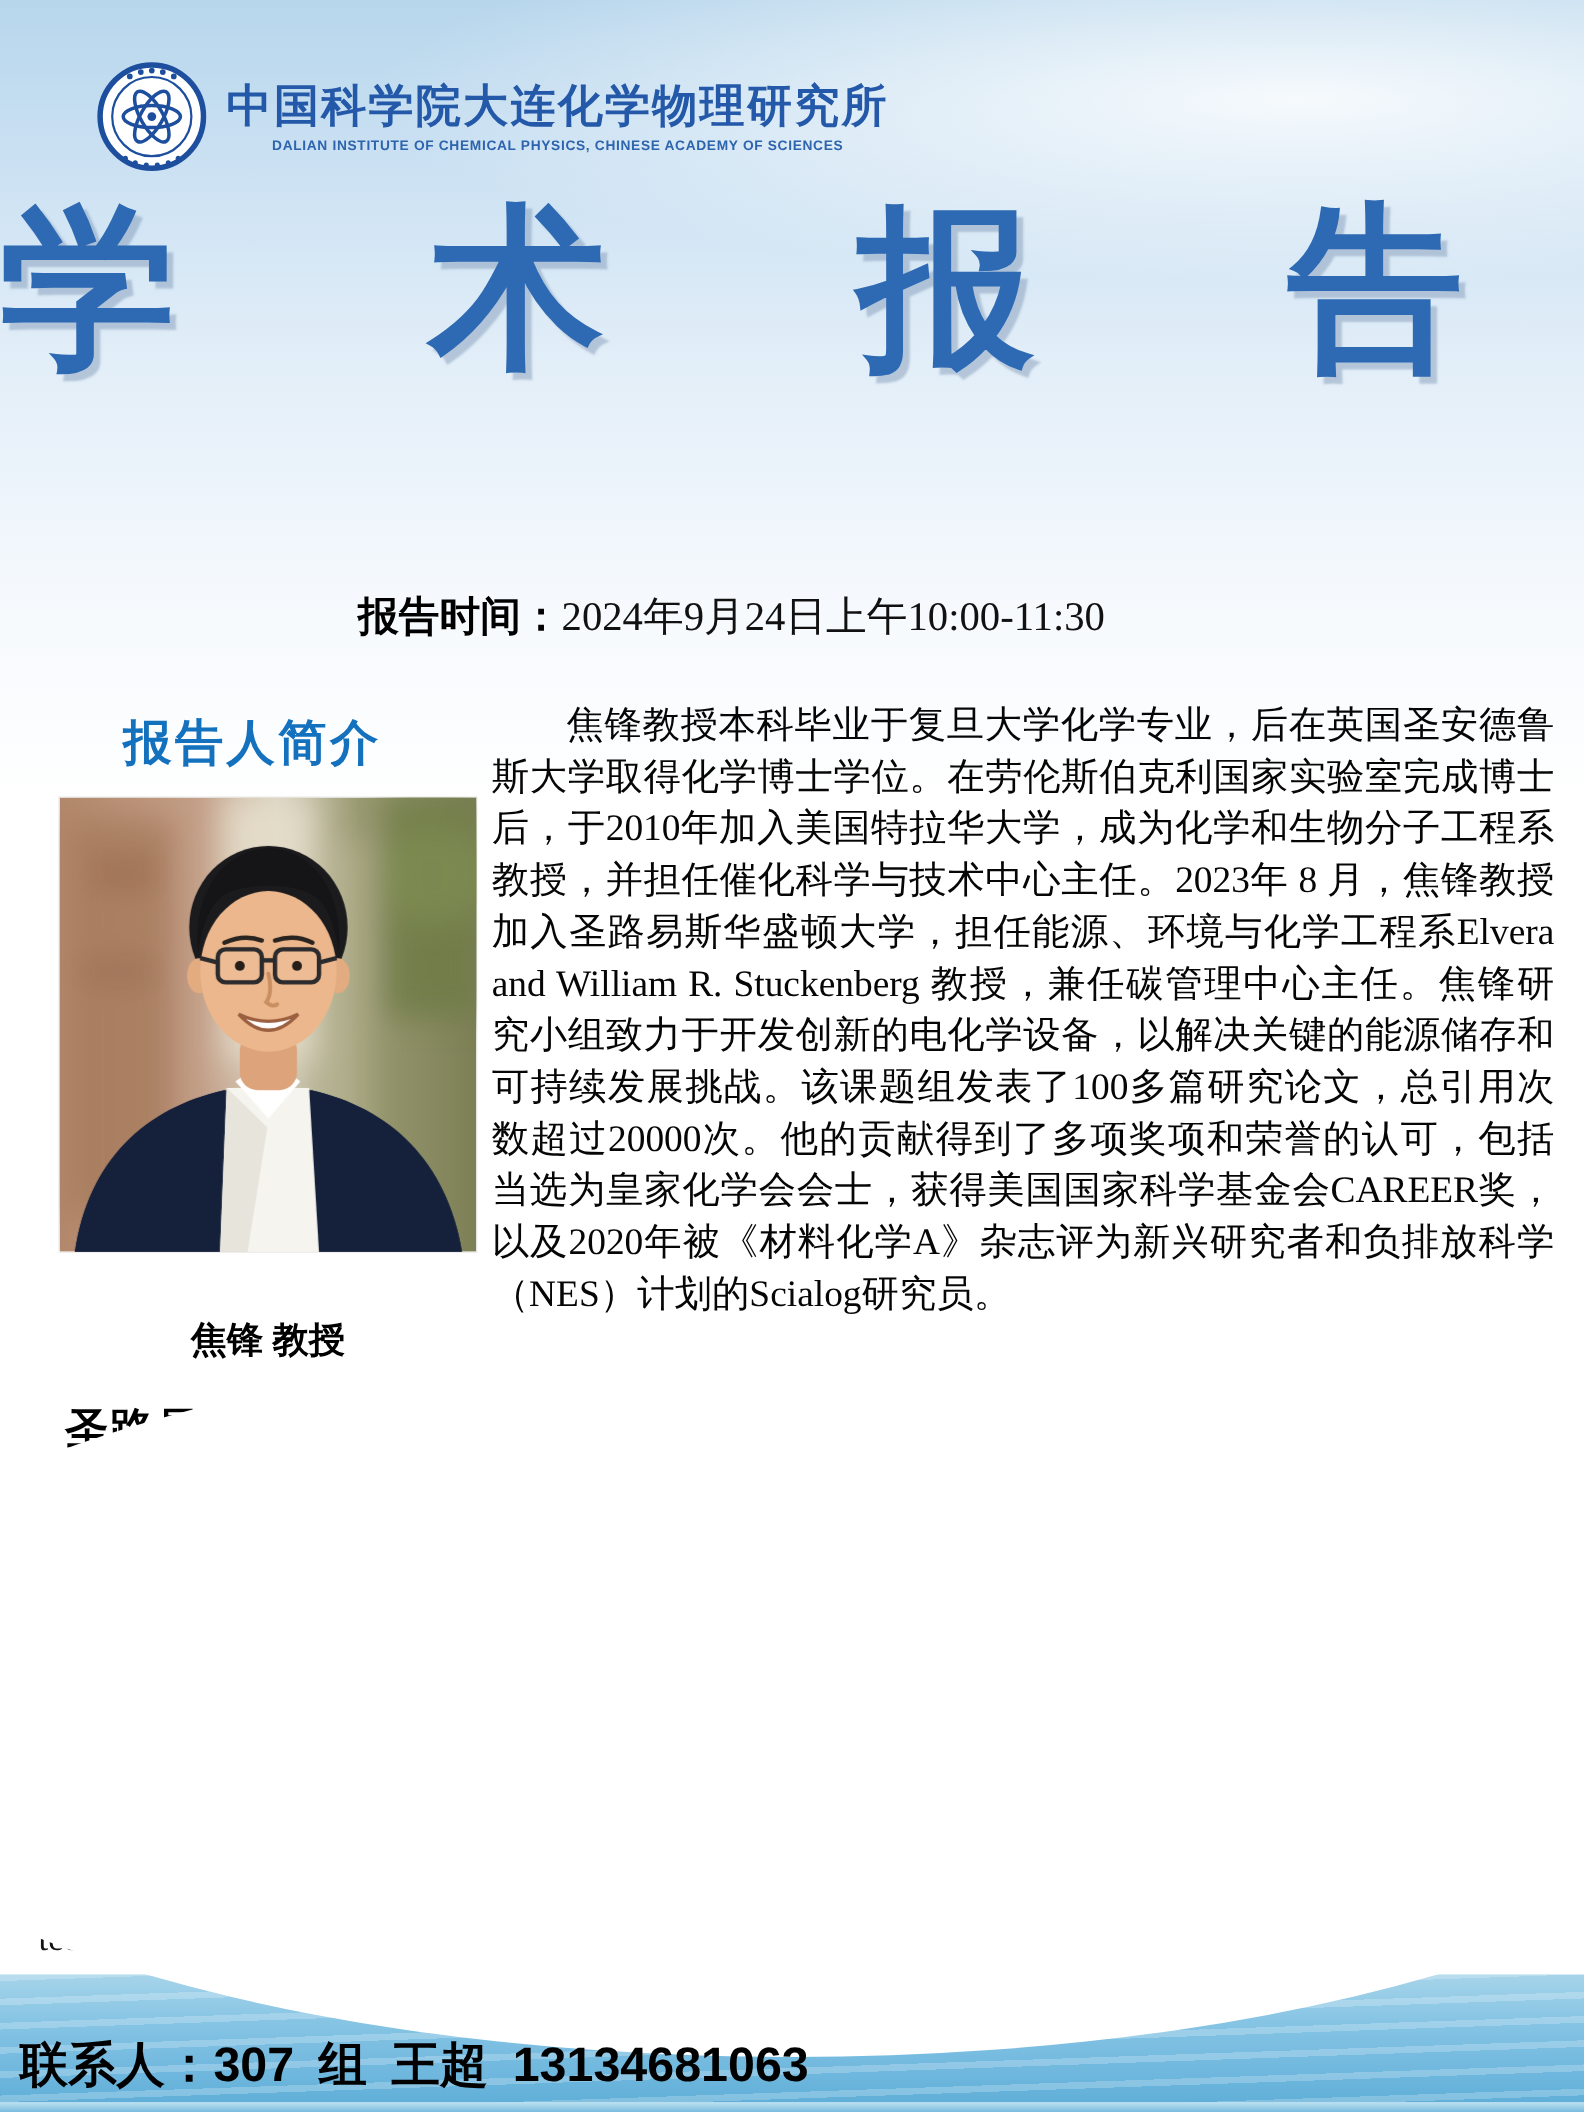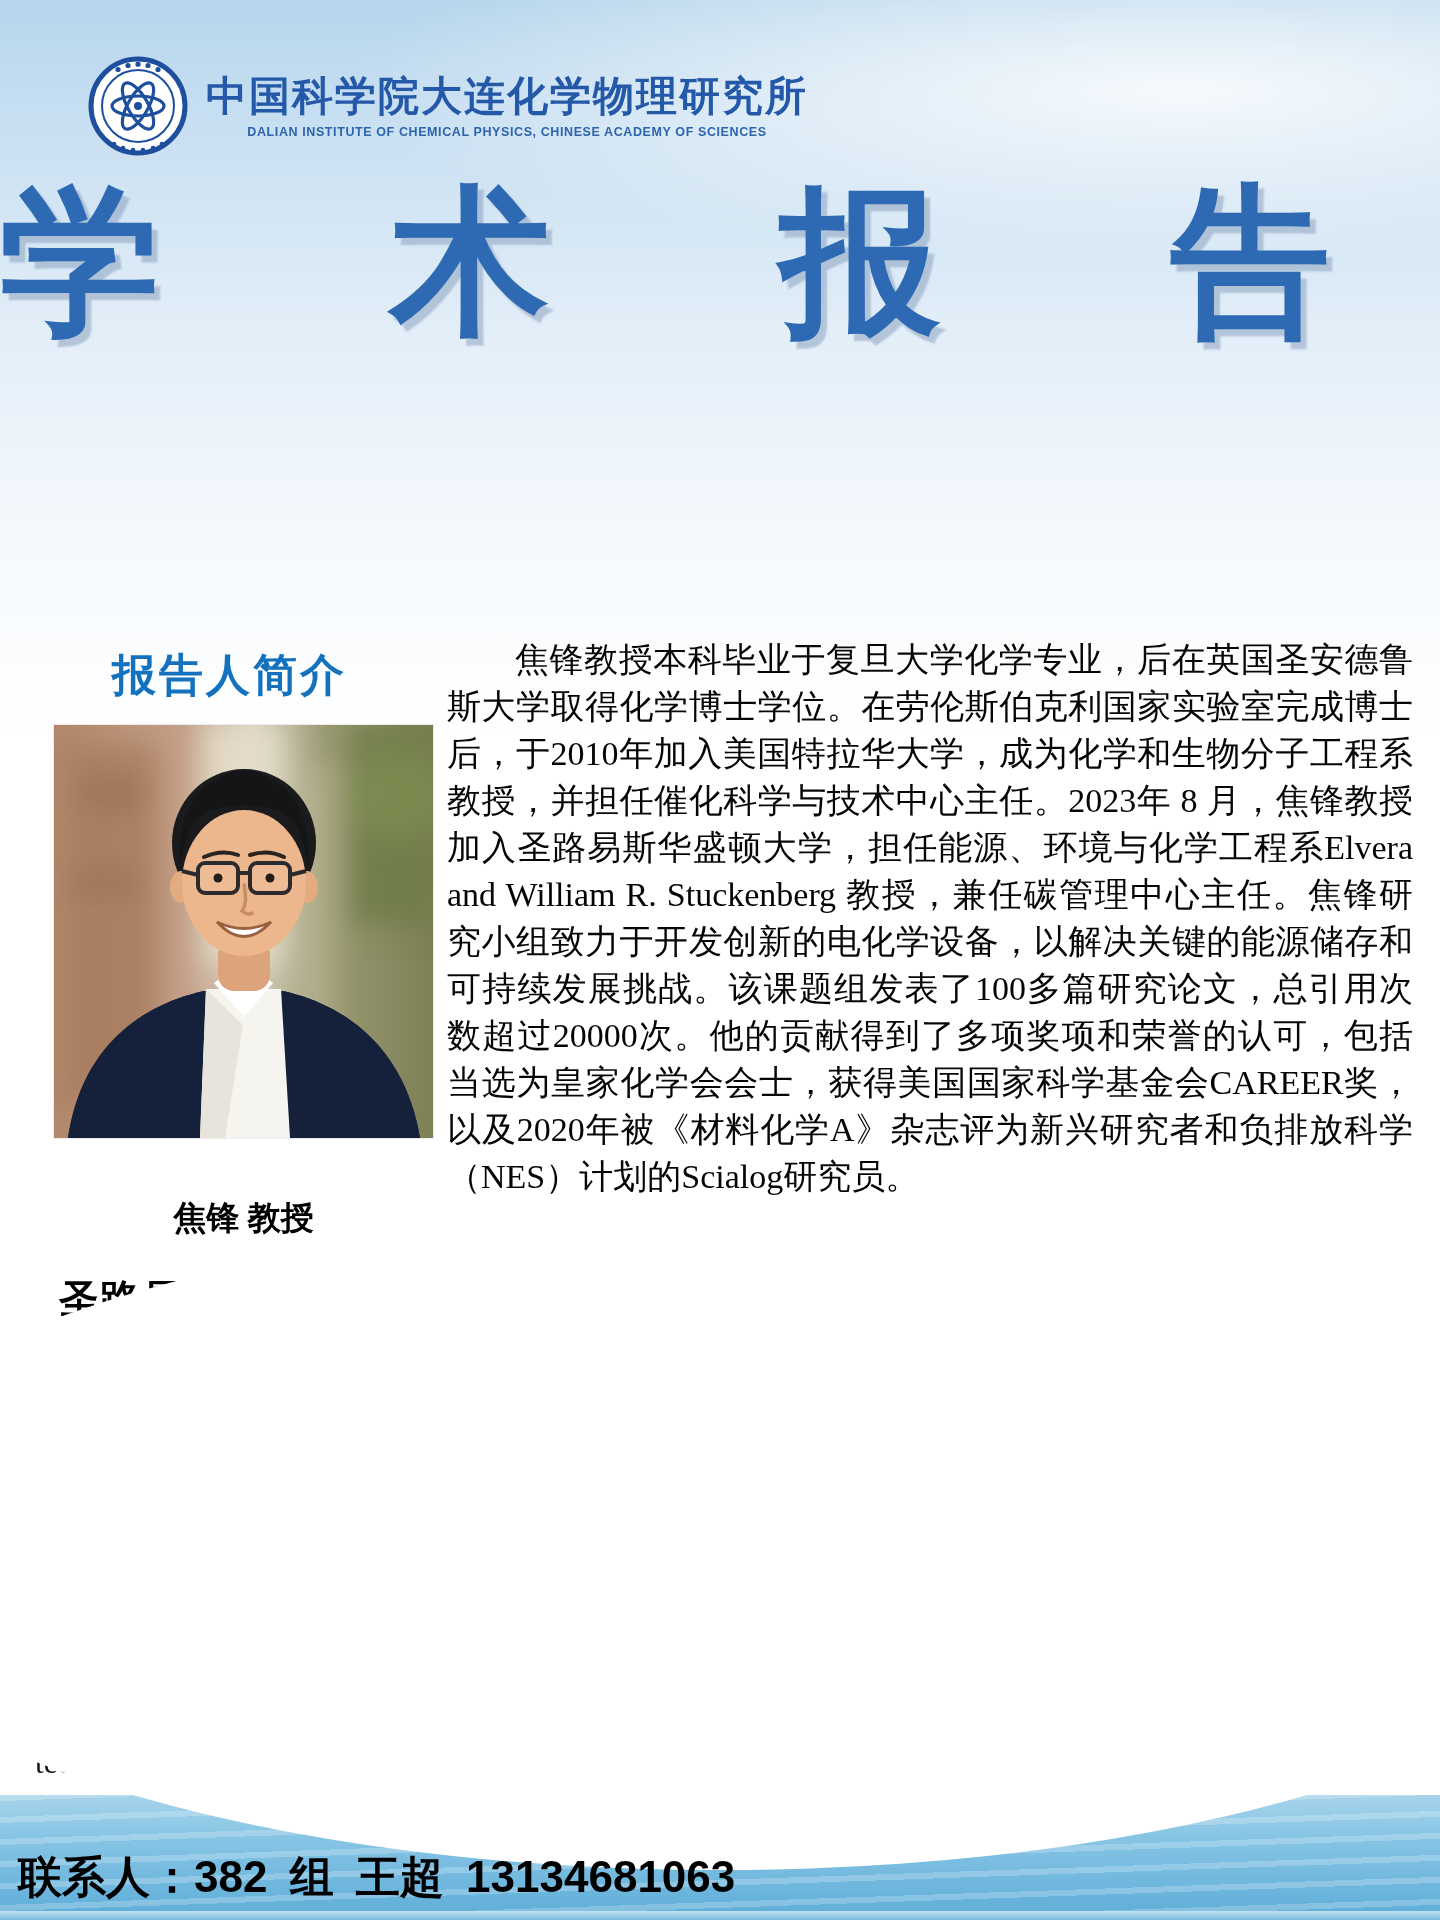--- a/index.html
+++ b/index.html
@@ -97,20 +97,21 @@
     </div>
     <div>
       <div class="org-cn">中国科学院大连化学物理研究所</div>
       <div class="org-en">DALIAN INSTITUTE OF CHEMICAL PHYSICS, CHINESE ACADEMY OF SCIENCES</div>
     </div>
   </div>
 
   <div class="banner">学 术 报 告</div>
 
 
+  <div class="meta meta-time"><span class="lbl">报告时间：</span><span class="val">2024年9月24日上午10:00-11:30</span></div>
 
   <div class="sec-head sec-speaker">报告人简介</div>
 
   <div class="photo">
     <svg viewBox="0 0 379 413" preserveAspectRatio="none" aria-hidden="true">
       <defs>
         <filter id="blur1" x="-20%" y="-20%" width="140%" height="140%">
             <feGaussianBlur stdDeviation="14"></feGaussianBlur>
           </filter>
         <linearGradient id="bgGrad" x1="0" y1="0" x2="1" y2="0">
@@ -177,15 +178,15 @@
 
   <div class="bio">焦锋教授本科毕业于复旦大学化学专业，后在英国圣安德鲁斯大学取得化学博士学位。在劳伦斯伯克利国家实验室完成博士后，于2010年加入美国特拉华大学，成为化学和生物分子工程系教授，并担任催化科学与技术中心主任。2023年 8 月，焦锋教授加入圣路易斯华盛顿大学，担任能源、环境与化学工程系Elvera and William R. Stuckenberg 教授，兼任碳管理中心主任。焦锋研究小组致力于开发创新的电化学设备，以解决关键的能源储存和可持续发展挑战。该课题组发表了100多篇研究论文，总引用次数超过20000次。他的贡献得到了多项奖项和荣誉的认可，包括当选为皇家化学会会士，获得美国国家科学基金会CAREER奖，以及2020年被《材料化学A》杂志评为新兴研究者和负排放科学（NES）计划的Scialog研究员。</div>
 
   <div class="sec-head sec-abstract">报告简介</div>
   <div class="abstract">The traditional chemical industry’s reliance on fossil fuels contributes substantially to global CO₂ emissions. Converting CO₂ into valuable chemicals offers a transformative approach toward achieving a carbon circular economy and a more sustainable future. In this presentation, we will share our research on understanding and engineering interfaces within zero-gap CO electrolyzers to efficiently produce acetate and ethylene. We will also introduce our latest developments in a kilowatt-scale tandem CO₂ electrolysis system that incorporates this innovative zero-gap CO electrolyzer design. This prototype not only demonstrates high efficiency in producing multi-carbon chemicals but also shows robust operation in the presence of common industrial contaminants. With an operational capacity of 0.71 kW for the CO electrolyzer and a 500-cm² CO₂ electrolyzer operating at 0.40 kW, the tandem CO2 electrolysis system maintains stable performance under high-power conditions. We will conclude with a discussion on the technical challenges of scaling up this technology and offer a techno-economic perspective for its industrial deployment.</div>
 
   <div class="band">
     <div class="dome"></div>
     <div class="edge"></div>
   </div>
-  <div class="contact">联系人：382 组 王超 13134681063</div>
+  <div class="contact">联系人：307 组 王超 13134681063</div>
 
 </div>
 
 </body></html>

